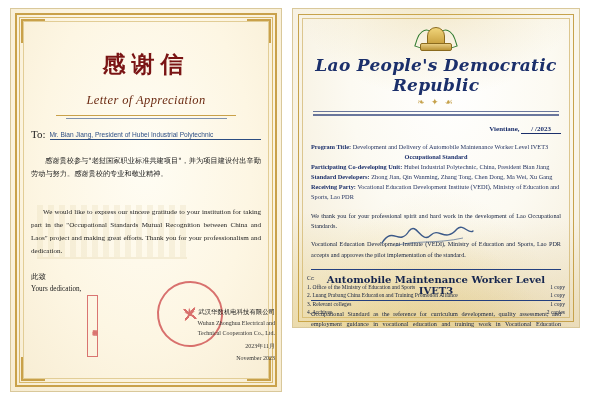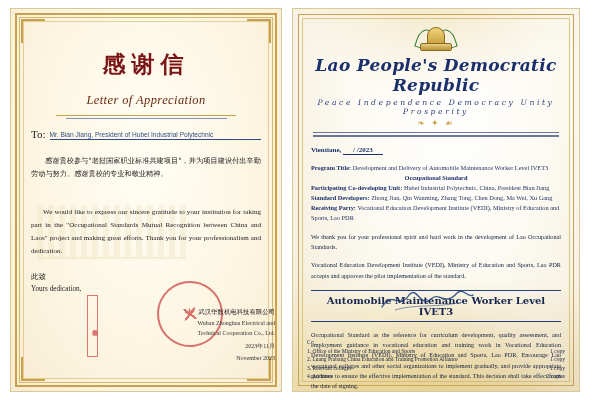--- a/index.html
+++ b/index.html
@@ -140,21 +140,21 @@
   .watermark{
     position:absolute;left:26px;top:196px;width:150px;height:52px;
     opacity:.30;
     background:repeating-linear-gradient(90deg,#e8dcb8 0 6px, transparent 6px 11px);
     border-bottom:2px solid #e0d0a4;
   }
 
   
   .cert-right{
     position:relative;
-    width:288px;height:384px;
+    width:288px;height:320px;
     background:
       radial-gradient(ellipse at 55% 22%, #ffffff 0%, #fcfaf2 45%, #f3ead4 100%);
     border:1px solid #d9c89a;
     box-sizing:border-box;
     overflow:hidden;
   }
   .cert-right .frame{
     position:absolute;inset:5px;border:1.5px solid #c6a24c;
   }
   .cert-right .frame2{position:absolute;inset:9px;border:1px solid #dcc68f;}
@@ -202,21 +202,21 @@
     text-align:center;font-size:7.6px;color:#2c3f78;letter-spacing:2.6px;margin-top:3px;
     font-family:"DejaVu Serif", serif;font-style:italic;
   }
   .r-orn{
     text-align:center;color:#c6a24c;font-size:9px;margin-top:2px;letter-spacing:2px;
   }
   .r-rule{height:1px;background:#2c3f78;margin:4px 2px 0 2px;opacity:.7;}
   .r-rule2{height:2px;background:#2c3f78;margin:1.5px 2px 0 2px;opacity:.7;}
 
   .vient{
-    font-size:7px;color:#1b2f6b;margin-top:9px;font-weight:bold;
+    text-align:right;font-size:7px;color:#1b2f6b;margin-top:9px;font-weight:bold;
   }
   .vient u{ text-decoration:none;border-bottom:1px solid #1b2f6b;padding:0 10px;}
 
   .meta{margin-top:9px;font-size:6.3px;line-height:1.62;color:#1b2f6b;}
   .meta .k{font-weight:bold;}
   .meta .v{font-weight:normal;color:#1f2f5e;}
   .meta .center{display:block;text-align:center;font-weight:bold;}
 
   .para{font-size:6.2px;line-height:1.66;color:#13203f;margin-top:8px;text-align:justify;}
 
@@ -290,21 +290,20 @@
 
     <div class="r-content">
       <div class="emblem">
         <div class="leafL"></div>
           <div class="leafR"></div>
         <div class="dome"></div>
           <div class="base"></div>
       </div>
 
       <div class="r-title">Lao People's Democratic Republic</div>
-      <div class="r-sub">Peace  Independence  Democracy  Unity  Prosperity</div>
       <div class="r-orn">❧ ✦ ☙</div>
       <div class="r-rule"></div>
       <div class="r-rule2"></div>
 
       <div class="vient">
         <span>Vientiane,</span>
         <u>/  /2023</u>
       </div>
 
       <div class="meta">

